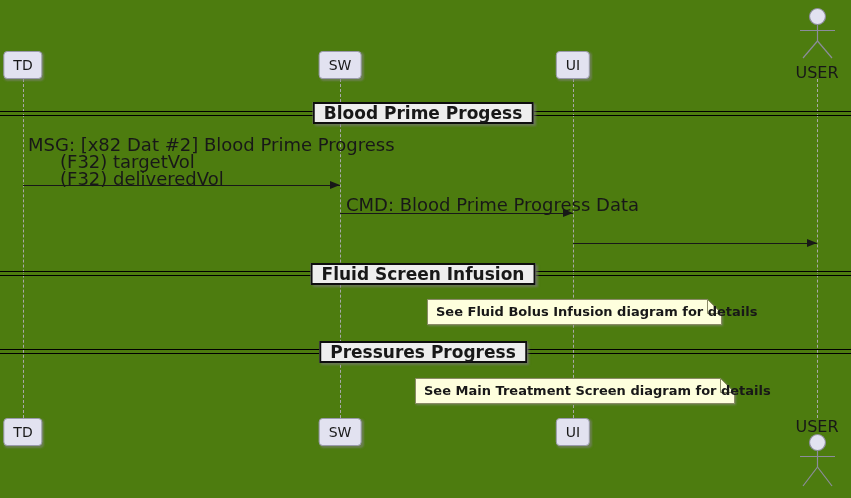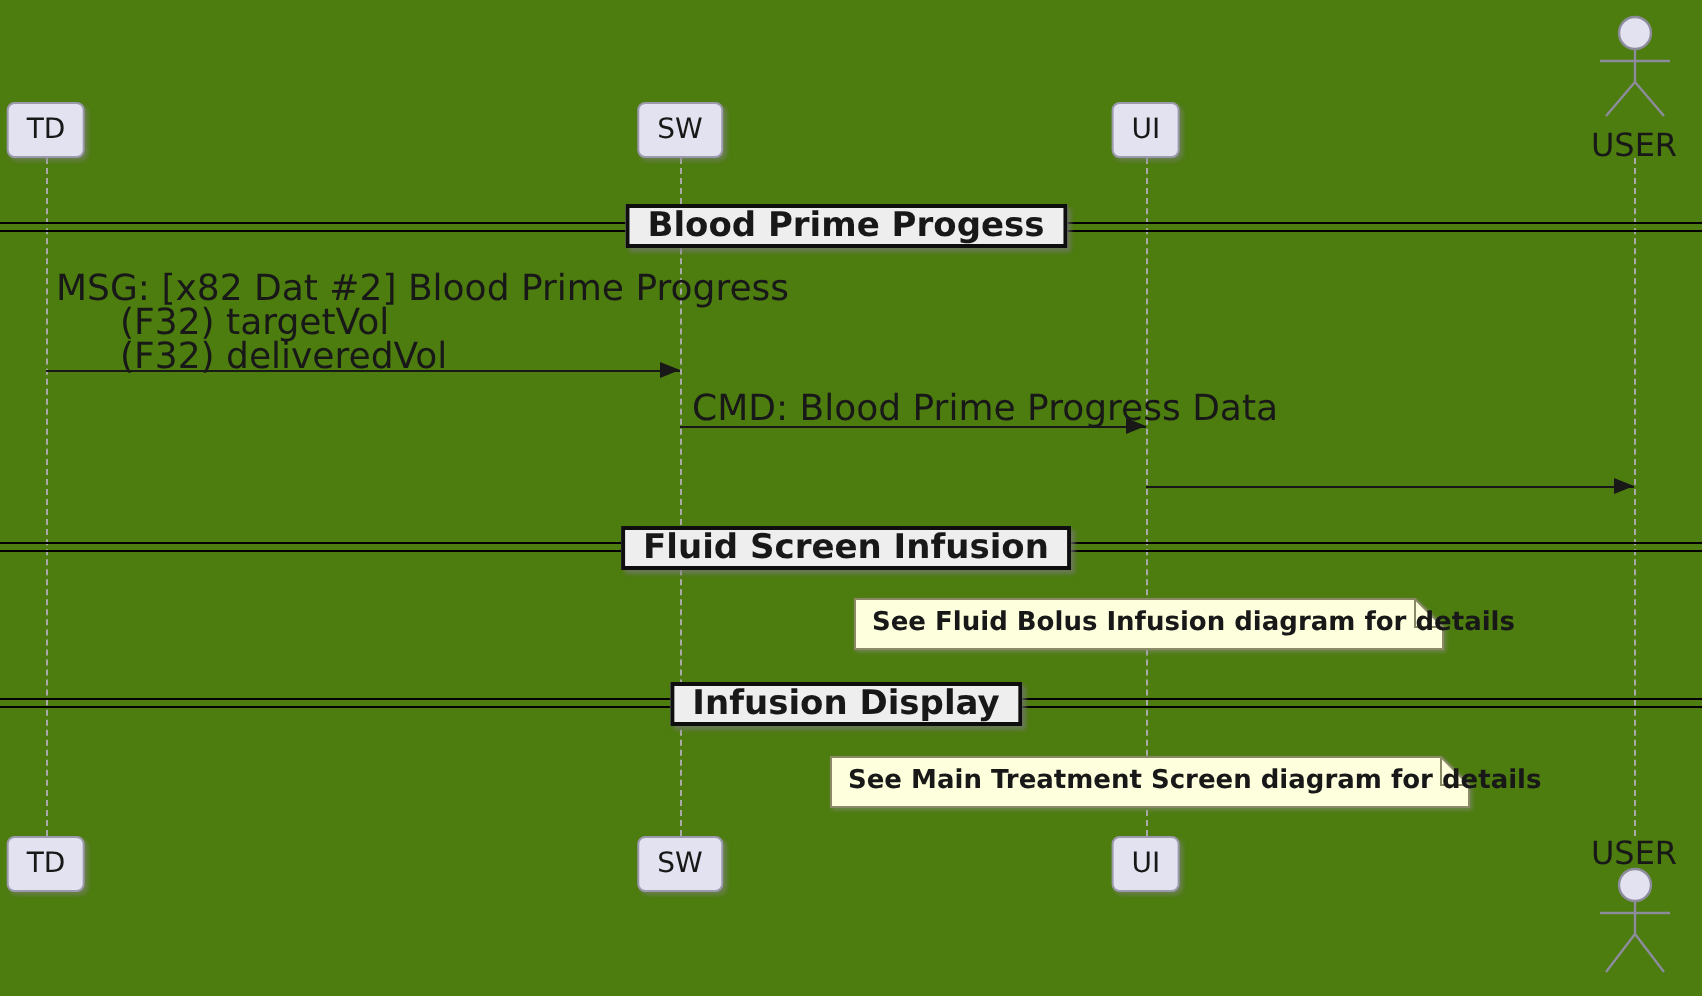--- a/index.html
+++ b/index.html
@@ -157,21 +157,21 @@
 
   <div class="note" style="left:427px; top:299px; width:295px; height:26px">
     <svg width="295" height="26" viewBox="0 0 295 26">
       <path d="M0.5,0.5 L280.5,0.5 L294.5,14.5 L294.5,25.5 L0.5,25.5 Z" fill="#feffdd" stroke="#8a8a66" stroke-width="1"></path>
       <path d="M280.5,0.5 L280.5,14.5 L294.5,14.5" fill="none" stroke="#8a8a66" stroke-width="1"></path>
     </svg>
     <span class="note-text">See Fluid Bolus Infusion diagram for details</span>
   </div>
 
   <div class="divider-line" style="top:349px"></div>
-  <div class="divider-box" style="top:341px">Infusion Display</div>
+  <div class="divider-box" style="top:341px">Pressures Progress</div>
 
   <div class="note" style="left:415px; top:378px; width:320px; height:16px">
     <svg width="320" height="26" viewBox="0 0 320 26">
       <path d="M0.5,0.5 L305.5,0.5 L319.5,14.5 L319.5,25.5 L0.5,25.5 Z" fill="#feffdd" stroke="#8a8a66" stroke-width="1"></path>
       <path d="M305.5,0.5 L305.5,14.5 L319.5,14.5" fill="none" stroke="#8a8a66" stroke-width="1"></path>
     </svg>
     <span class="note-text">See Main Treatment Screen diagram for details</span>
   </div>
 
   <div class="pbox" style="left:23px; top:418px">TD</div>

